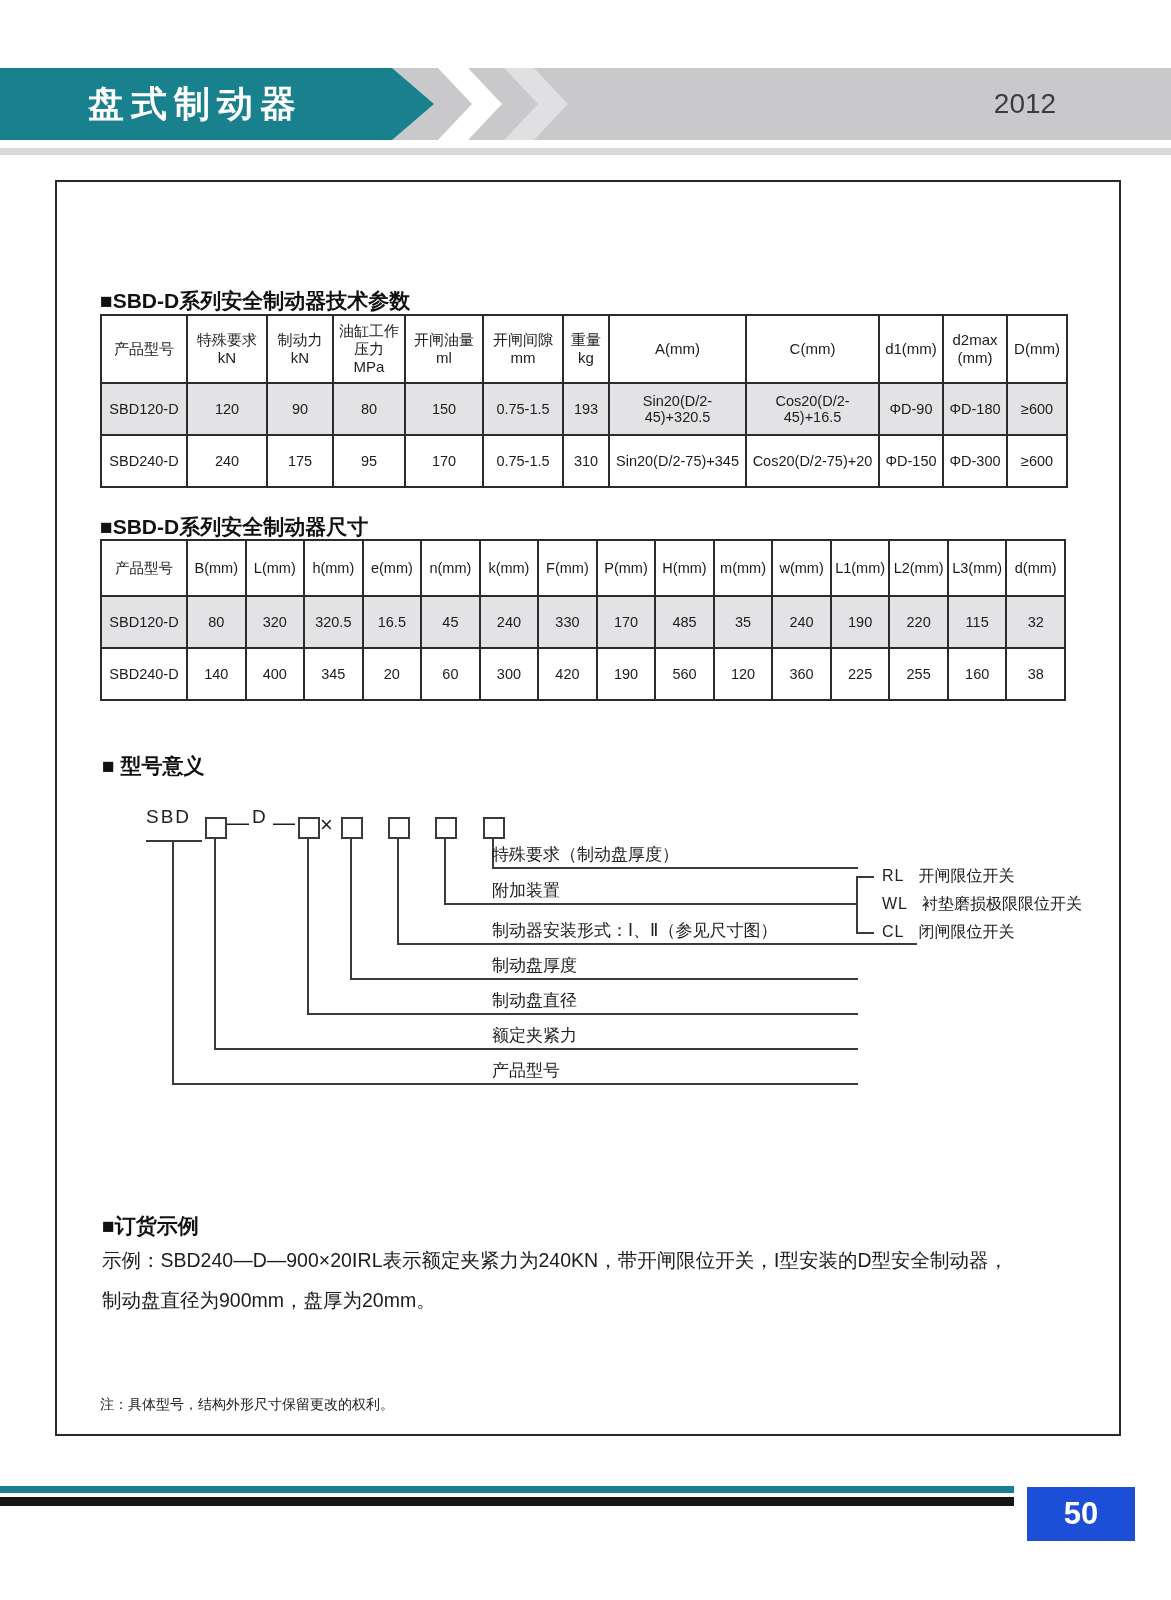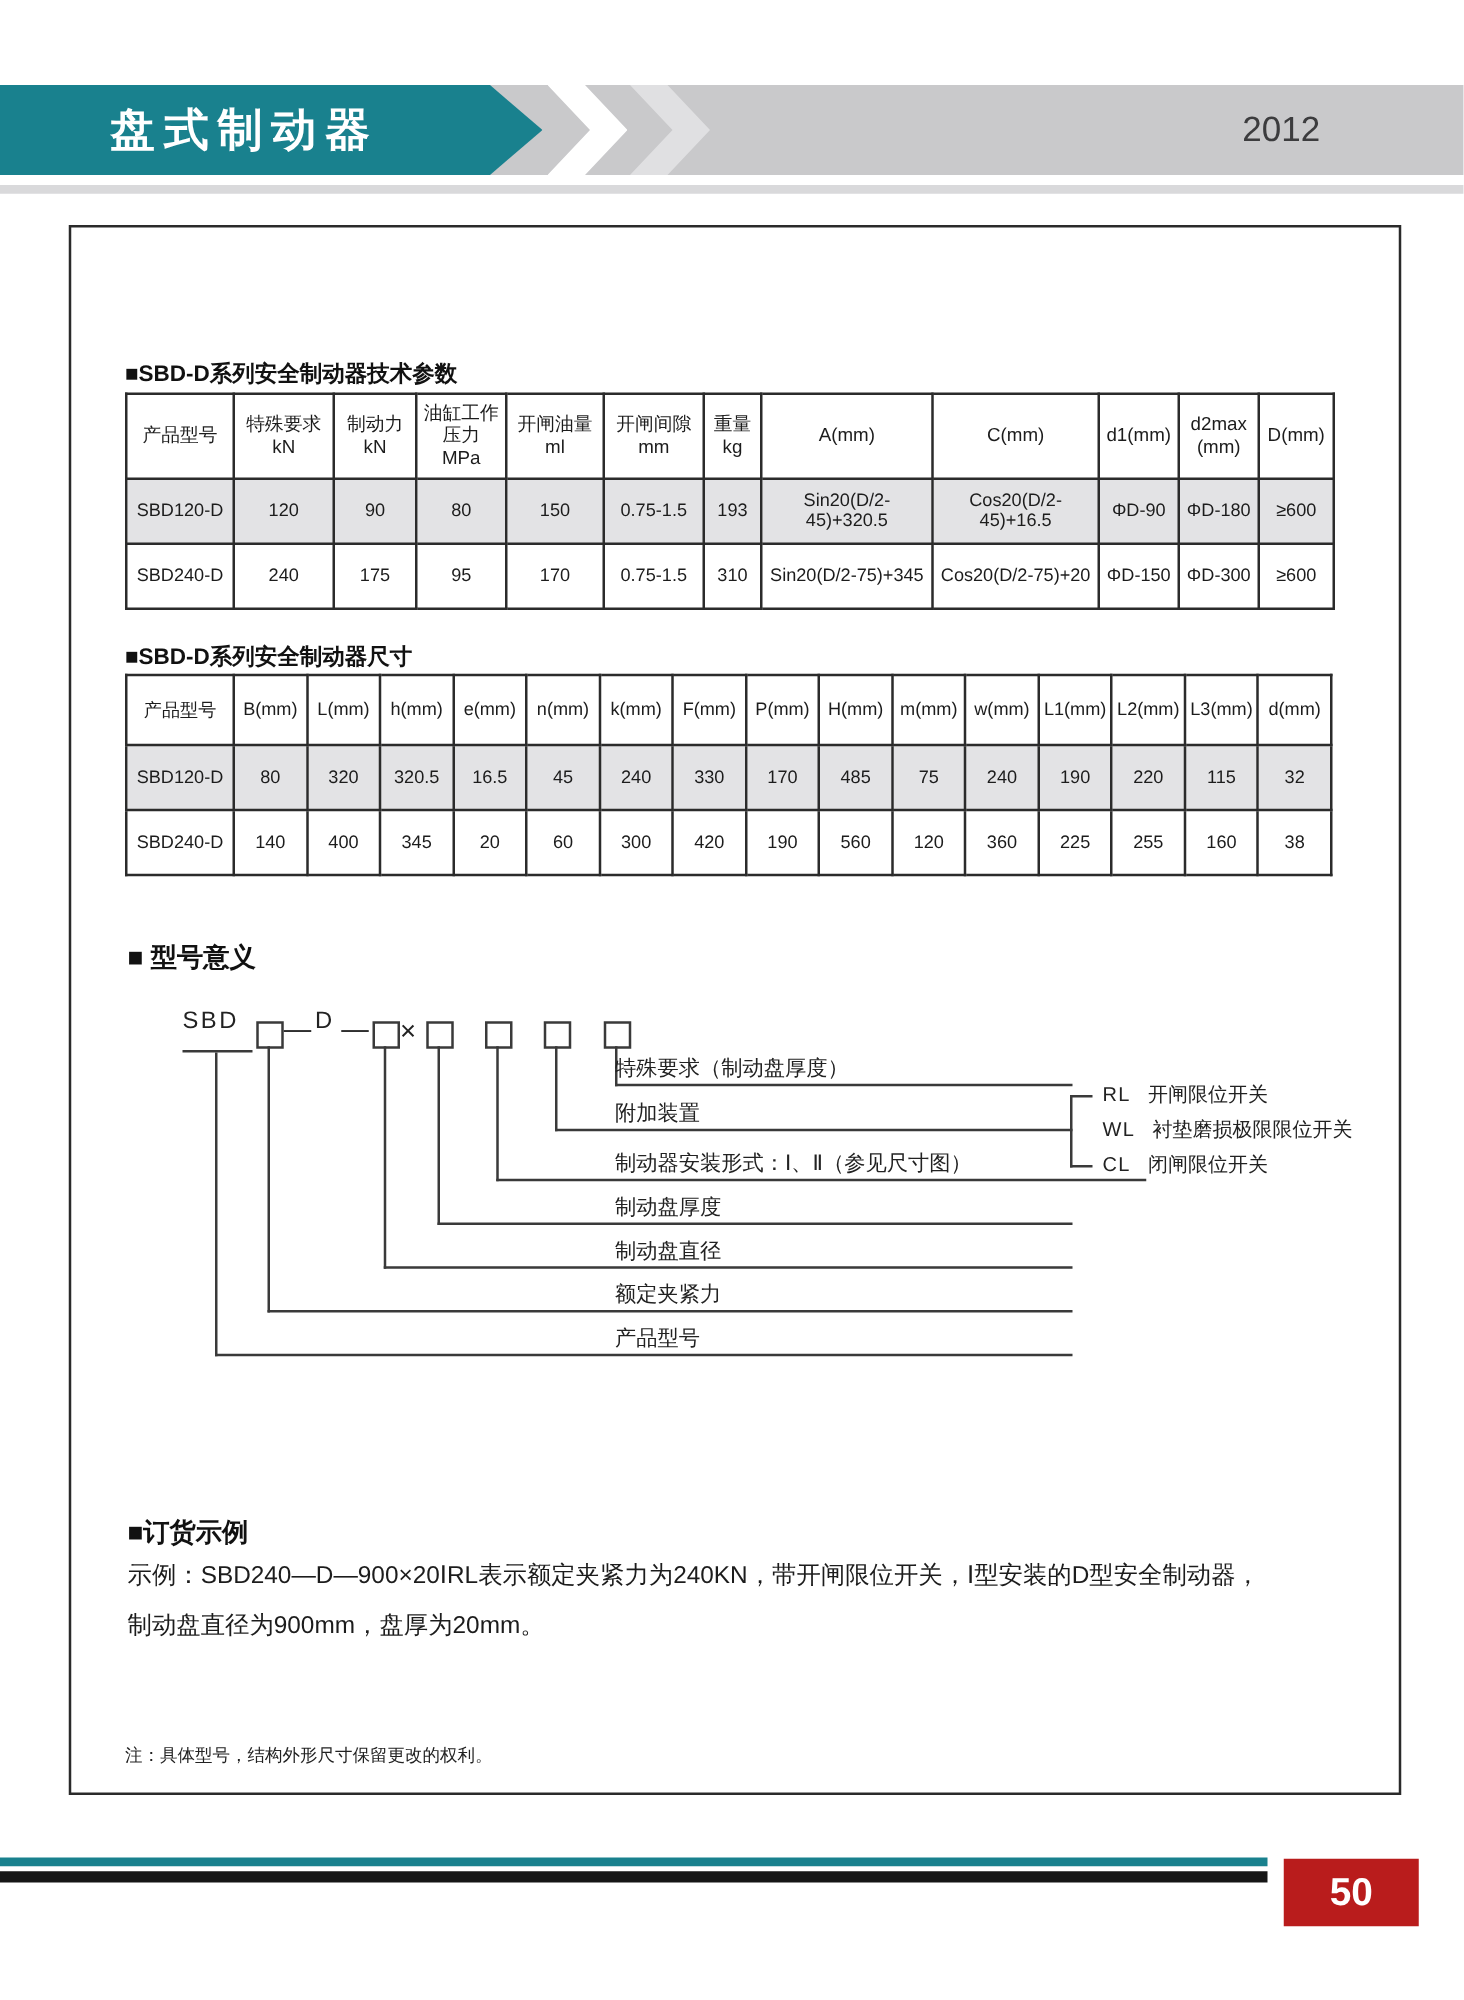--- a/index.html
+++ b/index.html
@@ -18,21 +18,21 @@
   .chev.c2{left:504px;background:#e0e0e2;}
   .year{position:absolute;left:975px;top:88px;width:100px;text-align:center;font-size:28px;color:#3c3c3e;}
   .underband{position:absolute;left:0;top:148px;width:1171px;height:7px;background:#d9d9db;}
 
   
   .frame{position:absolute;left:55px;top:180px;width:1062px;height:1252px;border:2px solid #2a2a2a;background:#fff;}
   .title-band{position:absolute;left:57px;top:214px;width:1058px;height:54px;background:#d3d3d5;}
   .title-band .txt{position:absolute;left:48px;top:0;line-height:54px;font-size:30px;font-weight:bold;color:#111;}
 
   .sec-h{position:absolute;font-weight:bold;color:#111;}
-  .sec-h.small{font-size:18px;text-align:right;}
+  .sec-h.small{font-size:21px;text-align:right;}
   .sec-h.big{font-size:21px;}
 
   
   table{border-collapse:collapse;table-layout:fixed;position:absolute;background:#fff;}
   th,td{border:2px solid #2b2b2b;text-align:center;vertical-align:middle;padding:0;
         font-weight:normal;color:#1c1c1c;overflow:hidden;}
   .t1{left:100px;top:314px;width:966px;}
   .t1 th{height:66px;font-size:15px;white-space:pre-line;line-height:18px;}
   .t1 td{height:50px;font-size:14.5px;}
   .t2{left:100px;top:539px;width:966px;}
@@ -51,21 +51,21 @@
   .sw-label{position:absolute;font-size:16px;color:#222;white-space:nowrap;}
   .sw-label b{font-weight:normal;margin-right:14px;letter-spacing:1px;}
 
   
   .para{position:absolute;left:102px;top:1240px;width:975px;font-size:19.5px;line-height:40px;color:#1c1c1c;}
   .note{position:absolute;left:100px;top:1396px;font-size:14px;color:#222;}
 
   
   .f-teal{position:absolute;left:0;top:1486px;width:1014px;height:7px;background:#19818e;}
   .f-black{position:absolute;left:0;top:1497px;width:1014px;height:9px;background:#161616;}
-  .pagechip{position:absolute;left:1027px;top:1487px;width:108px;height:54px;background:#b91c1c;
+  .pagechip{position:absolute;left:1027px;top:1487px;width:108px;height:54px;background:#1d4ed8;
             color:#fff;font-size:31px;font-weight:bold;text-align:center;line-height:54px;}
 </style>
 </head>
 <body>
 
 <div class="page">
 
   <div class="band"></div>
   <div class="band-teal">
     <span class="txt">盘式制动器</span>
@@ -192,21 +192,21 @@
       <td>SBD120-D</td>
       <td>80</td>
       <td>320</td>
       <td>320.5</td>
       <td>16.5</td>
       <td>45</td>
       <td>240</td>
       <td>330</td>
       <td>170</td>
       <td>485</td>
-      <td>75</td>
+      <td>35</td>
       <td>240</td>
       <td>190</td>
       <td>220</td>
       <td>115</td>
       <td>32</td>
     </tr>
     <tr>
       <td>SBD240-D</td>
       <td>140</td>
       <td>400</td>

